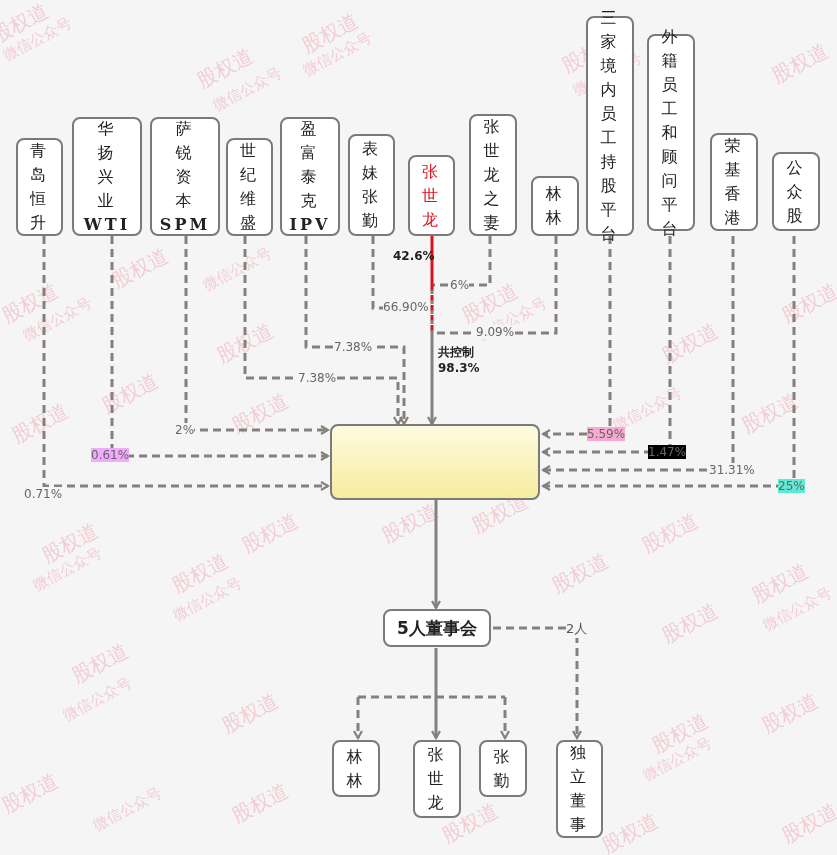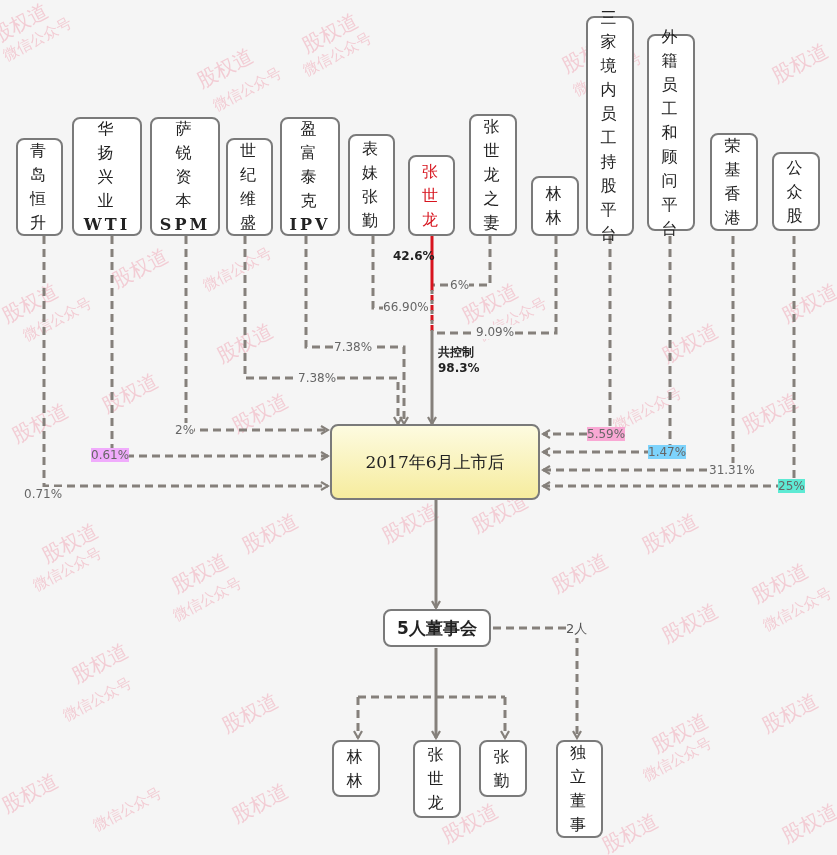--- a/index.html
+++ b/index.html
@@ -235,31 +235,30 @@
 <div class="lbl" style="left:24px;top:487px;background:#f5f5f5">0.71%</div>
 <div class="lbl" style="left:91px;top:448px;background:#f0abfc">0.61%</div>
 <div class="lbl" style="left:175px;top:423px;background:#f5f5f5">2%</div>
 <div class="lbl" style="left:298px;top:371px;background:#f5f5f5">7.38%</div>
 <div class="lbl" style="left:334px;top:340px;background:#f5f5f5">7.38%</div>
 <div class="lbl" style="left:383px;top:300px;background:#f5f5f5">66.90%</div>
 <div class="lbl dark" style="left:393px;top:249px">42.6%</div>
 <div class="lbl" style="left:450px;top:278px;background:#f5f5f5">6%</div>
 <div class="lbl" style="left:476px;top:325px;background:#f5f5f5">9.09%</div>
 <div class="lbl" style="left:587px;top:427px;background:#f9a8d4">5.59%</div>
-<div class="lbl" style="left:648px;top:445px;background:#7dd3fc">1.47%</div>
+<div class="lbl" style="left:648px;top:445px;background:#000000">1.47%</div>
 <div class="lbl" style="left:709px;top:463px;background:#f5f5f5">31.31%</div>
 <div class="lbl" style="left:778px;top:479px;background:#5eead4">25%</div>
 
 <div class="ctl" style="left:438px;top:344px">
   <div>共控制</div>
   <div>98.3%</div>
 </div>
 
 <div class="node center" style="left:330px;top:424px;width:210px;height:76px">
-  <div>2017年6月上市后</div>
 </div>
 
 <div class="node board" style="left:383px;top:609px;width:108px;height:38px">
   <span>5人董事会</span>
 </div>
 <div class="lbl" style="left:566px;top:620px;font-size:13px;color:#555;background:#f5f5f5">2人</div>
 
 <div class="node" style="left:332px;top:740px;width:48px;height:57px">
   <div class="vtext mixed">
     <span>林</span>

